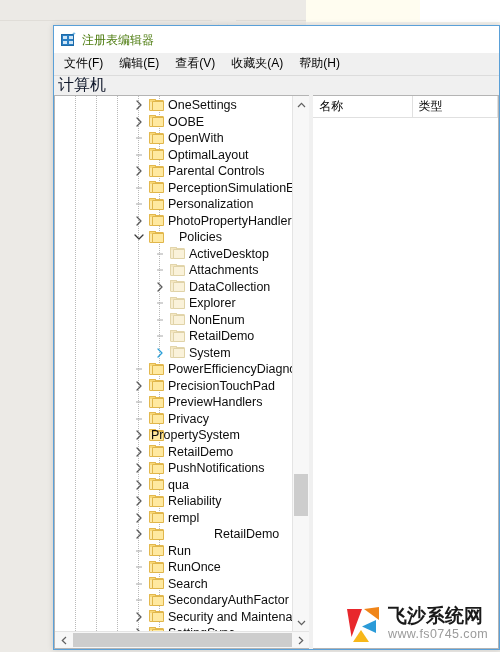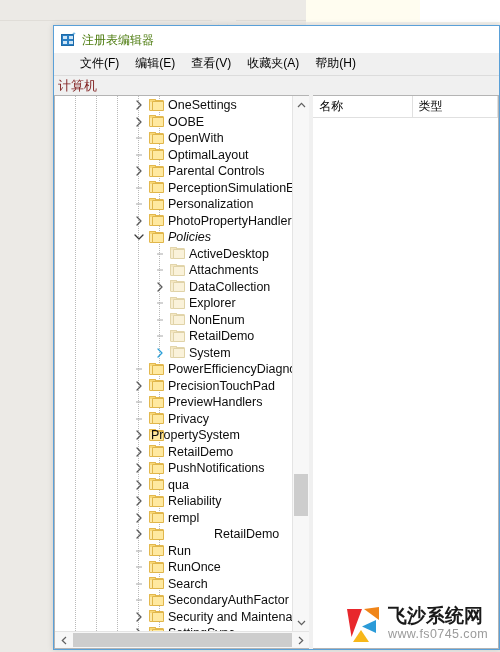--- a/index.html
+++ b/index.html
@@ -131,43 +131,43 @@
     line-height: 1;
     white-space: nowrap;
   }
 
   
   #menubar {
     height: 22px;
     background: #f0f0f0;
     display: flex;
     align-items: center;
-    padding-left: 18px;
+    padding-left: 2px;
     border-bottom: 1px solid #dcdcdc;
   }
   .menu-item {
     font-size: 12px;
     color: #000000;
     padding: 2px 8px 3px 8px;
     white-space: nowrap;
     cursor: default;
   }
 
   
   #addressbar {
     height: 19px;
     background: #f0f0f0;
     display: flex;
     align-items: center;
     padding-left: 4px;
     border-bottom: 1px solid #b4b4b4;
   }
   #address-text {
-    font-size: 13px;
-    color: #7f1d1d;
+    font-size: 16px;
+    color: #0f172a;
     white-space: nowrap;
     text-align: center;
   }
 
   
   #content {
     position: absolute;
     left: 0;
     top: 69px;
     right: 0;
@@ -589,21 +589,21 @@
               <div class="twisty" style="left: 78px;">
                 <svg width="10" height="8" viewBox="0 0 10 8">
                   <path d="M1 2 L5 6 L9 2" stroke="#3a3a3a" stroke-width="1.3" fill="none" stroke-linecap="round" stroke-linejoin="round"></path>
                 </svg>
               </div>
               <div class="folder" style="left: 94px;">
                 <div class="back"></div>
                 <div class="tab"></div>
                 <div class="front"></div>
               </div>
-              <div class="node-label" style="left: 113px; font-style: italic;">Policies</div>
+              <div class="node-label" style="left: 124px;">Policies</div>
             </div>
             <div class="tree-row">
               <div class="twisty" style="left: 99px;">
                 <svg width="8" height="4" viewBox="0 0 8 4">
                   <path d="M1 2 L7 2" stroke="#b0b0b0" stroke-width="1.1" fill="none"></path>
                 </svg>
               </div>
               <div class="folder dim" style="left: 115px;">
                 <div class="back"></div>
                 <div class="tab"></div>

